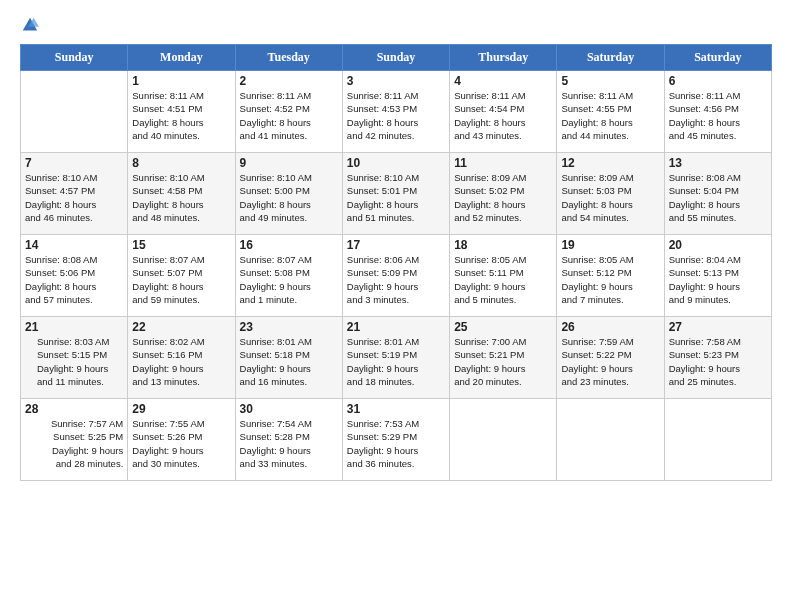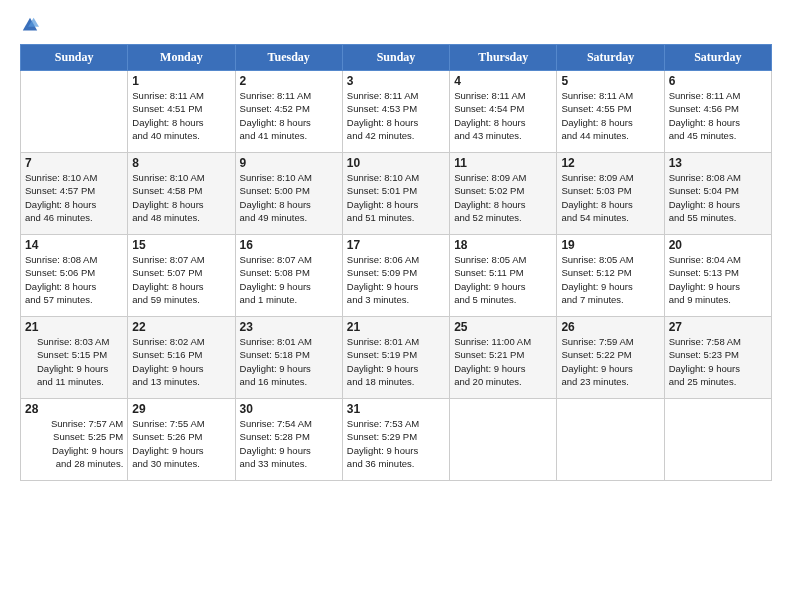--- a/index.html
+++ b/index.html
@@ -307,21 +307,21 @@
           </td>
           <td>
             <span class="day-number">21</span>
             <div class="day-info" style="white-space: pre-line;">Sunrise: 8:01 AM
 Sunset: 5:19 PM
 Daylight: 9 hours
 and 18 minutes.</div>
           </td>
           <td>
             <span class="day-number">25</span>
-            <div class="day-info" style="white-space: pre-line;">Sunrise: 11:00 AM
+            <div class="day-info" style="white-space: pre-line;">Sunrise: 7:00 AM
 Sunset: 5:21 PM
 Daylight: 9 hours
 and 20 minutes.</div>
           </td>
           <td>
             <span class="day-number">26</span>
             <div class="day-info" style="white-space: pre-line;">Sunrise: 7:59 AM
 Sunset: 5:22 PM
 Daylight: 9 hours
 and 23 minutes.</div>

